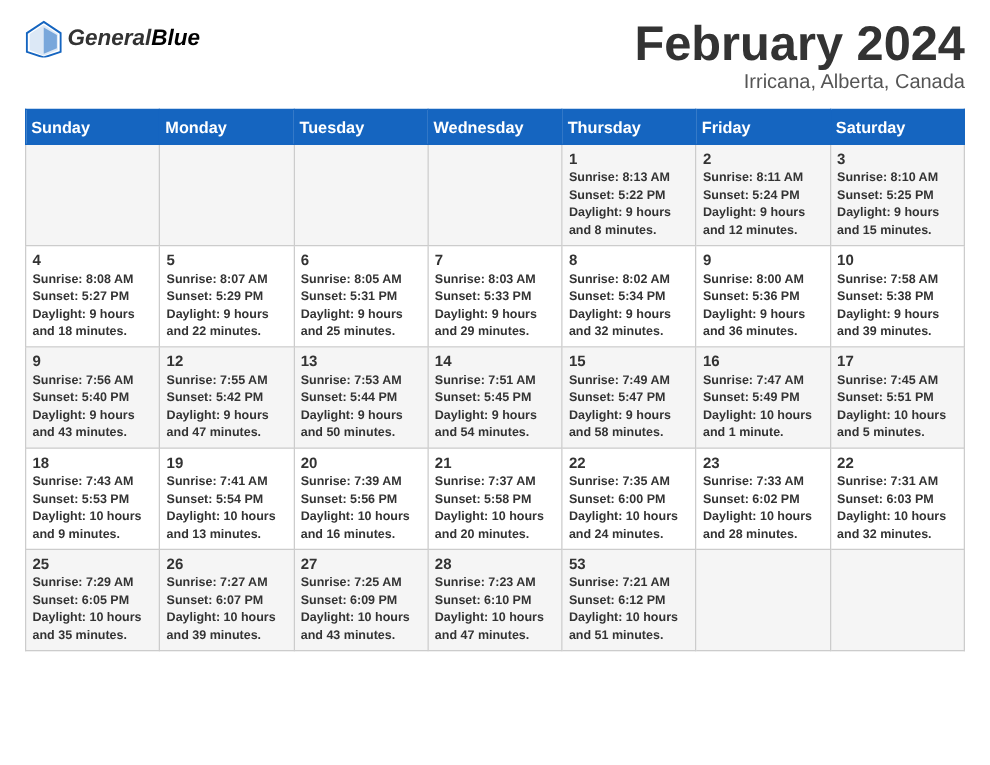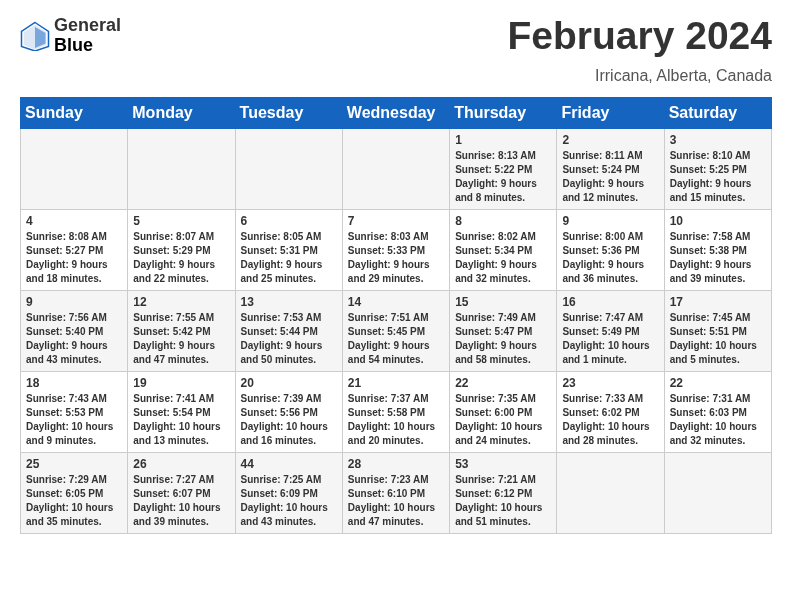--- a/index.html
+++ b/index.html
@@ -16,54 +16,55 @@
       align-items: flex-start;
       margin-bottom: 12px;
     }
     .logo {
       display: flex;
       align-items: center;
       gap: 4px;
     }
     .logo-text {
       display: flex;
-      flex-direction: column;
+      flex-direction: row;
       font-size: 18px;
       font-weight: bold;
       line-height: 1.1;
+      font-style: italic;
     }
     .logo-general { color: #333; }
     .logo-blue { color: #000000; }
     .logo-icon {
       width: 30px;
       height: 30px;
     }
     .title-block {
       text-align: right;
     }
     .month-title {
       font-size: 39px;
       font-weight: bold;
       color: #333;
       line-height: 1;
     }
     .location {
       font-size: 16px;
       color: #555;
-      margin-top: 12px;
+      margin-top: 2px;
     }
     table {
       width: 100%;
       border-collapse: collapse;
       table-layout: fixed;
     }
     thead tr th {
       background-color: #1565c0;
       color: #fff;
-      font-size: 16px;
+      font-size: 13px;
       font-weight: bold;
       padding: 6px 4px;
       text-align: left;
       border: 1px solid #1565c0;
     }
     tbody tr td {
       border: 1px solid #ccc;
       vertical-align: top;
       padding: 4px 5px;
       font-size: 10.5px;
@@ -233,21 +234,21 @@
       <tr>
         <td>
           <span class="day-number">25</span>
           <div class="day-info">Sunrise: 7:29 AM<br>Sunset: 6:05 PM<br>Daylight: 10 hours and 35 minutes.</div>
         </td>
         <td>
           <span class="day-number">26</span>
           <div class="day-info">Sunrise: 7:27 AM<br>Sunset: 6:07 PM<br>Daylight: 10 hours and 39 minutes.</div>
         </td>
         <td>
-          <span class="day-number">44</span>
+          <span class="day-number">27</span>
           <div class="day-info">Sunrise: 7:25 AM<br>Sunset: 6:09 PM<br>Daylight: 10 hours and 43 minutes.</div>
         </td>
         <td>
           <span class="day-number">28</span>
           <div class="day-info">Sunrise: 7:23 AM<br>Sunset: 6:10 PM<br>Daylight: 10 hours and 47 minutes.</div>
         </td>
         <td>
           <span class="day-number">53</span>
           <div class="day-info">Sunrise: 7:21 AM<br>Sunset: 6:12 PM<br>Daylight: 10 hours and 51 minutes.</div>
         </td>

